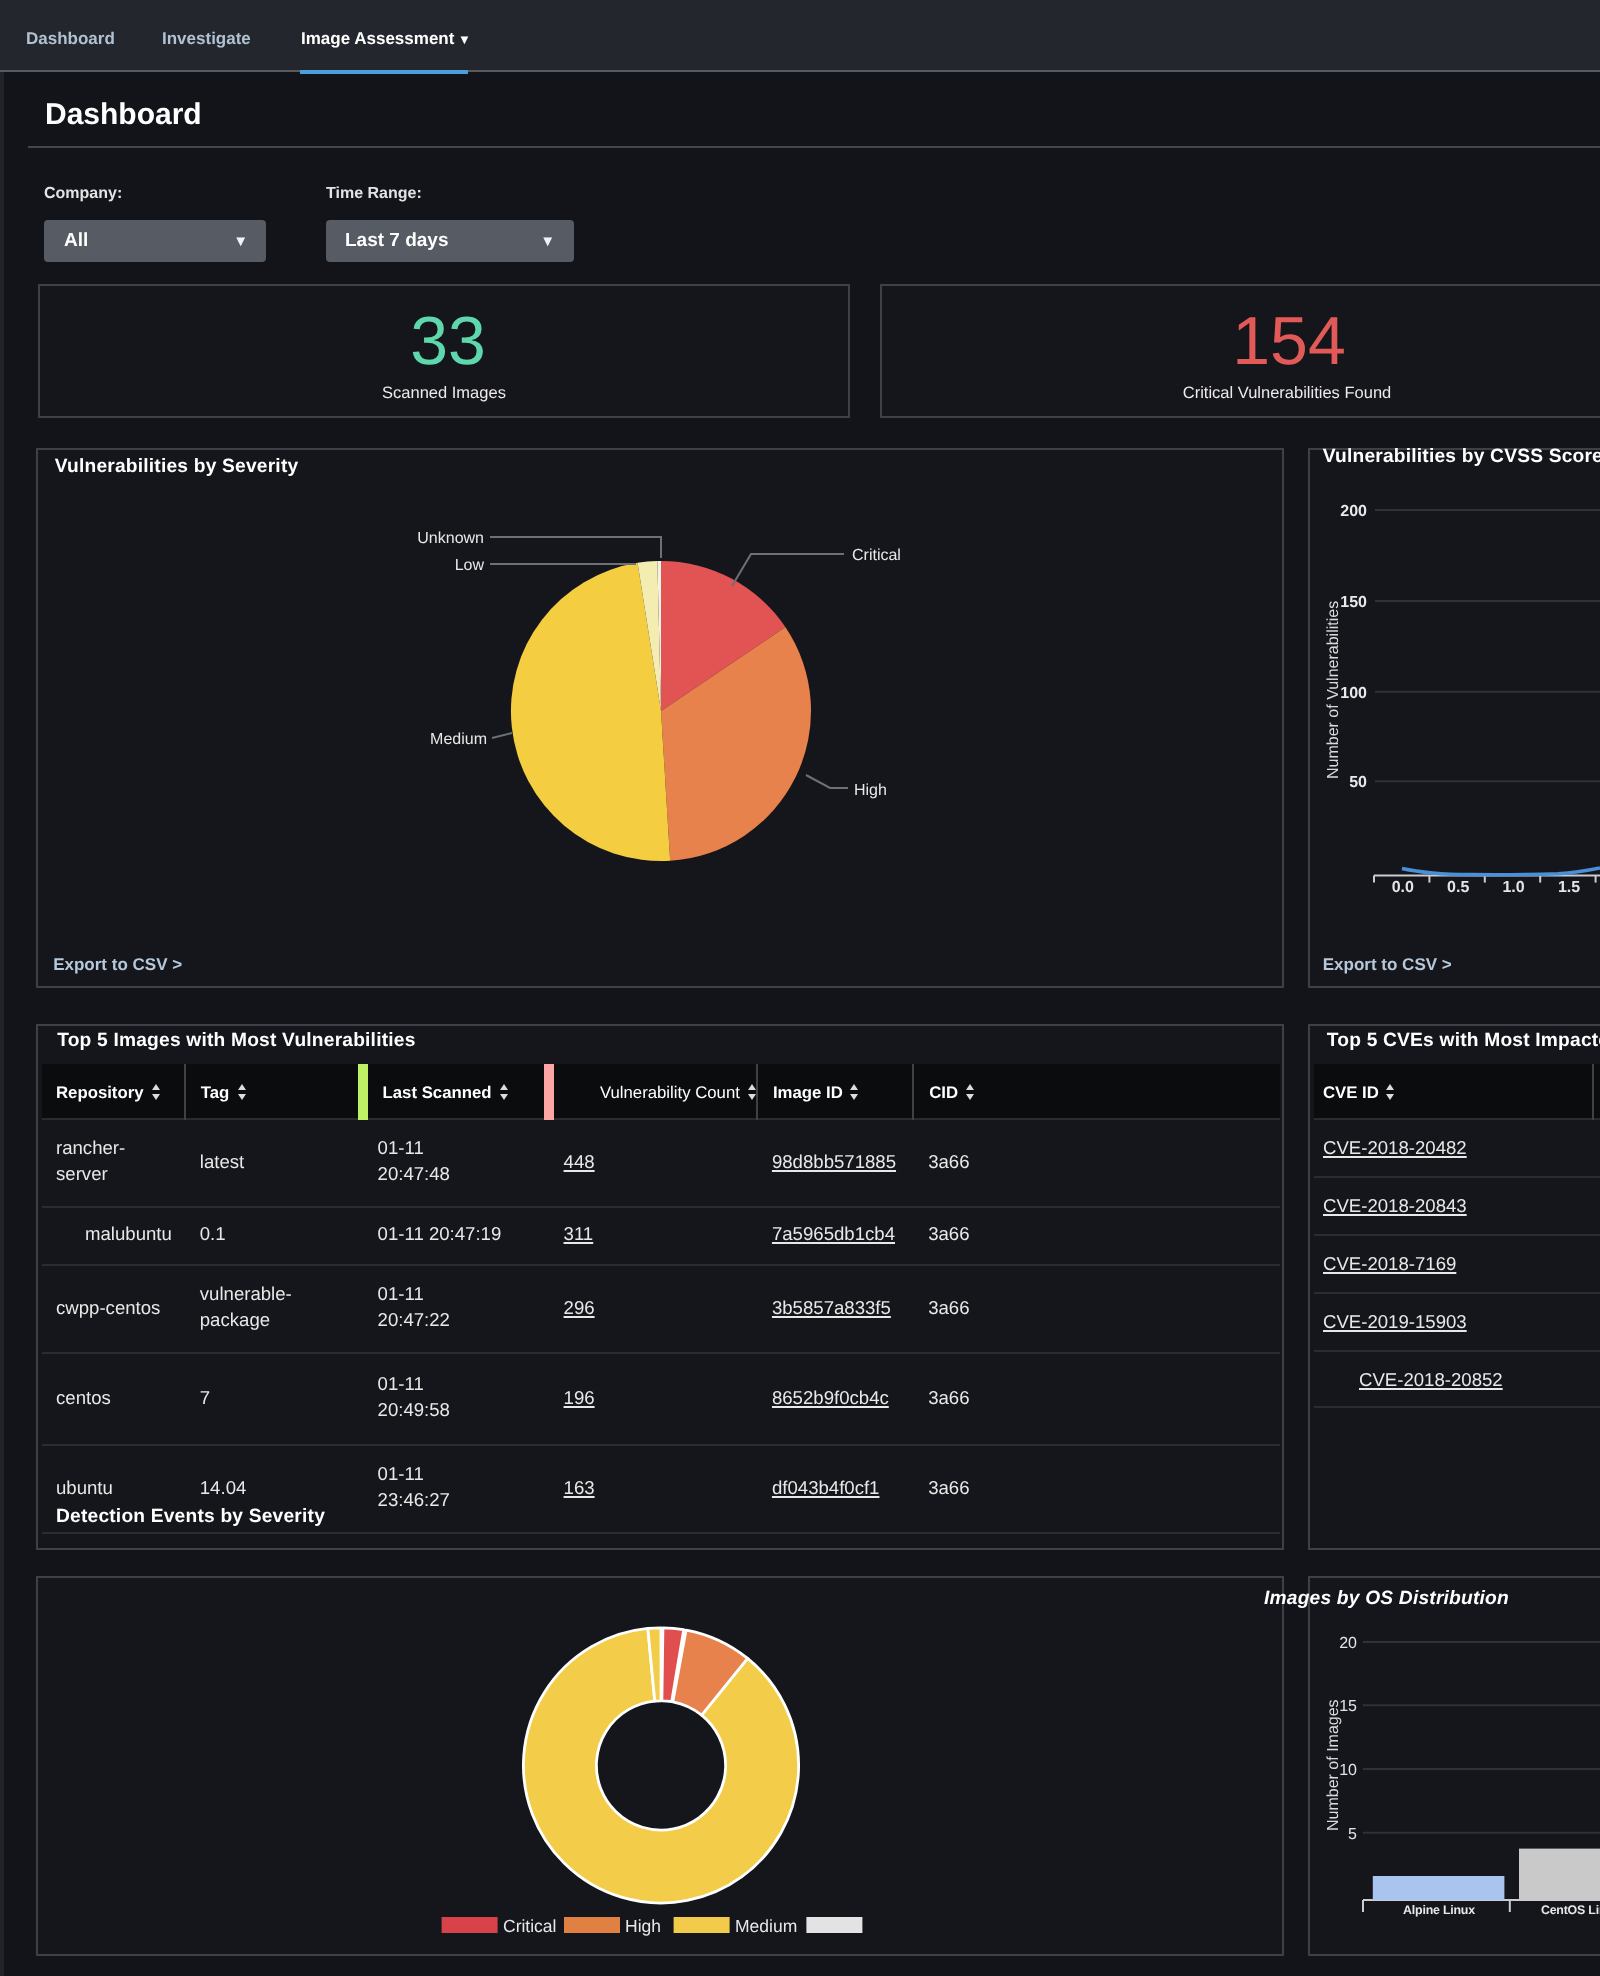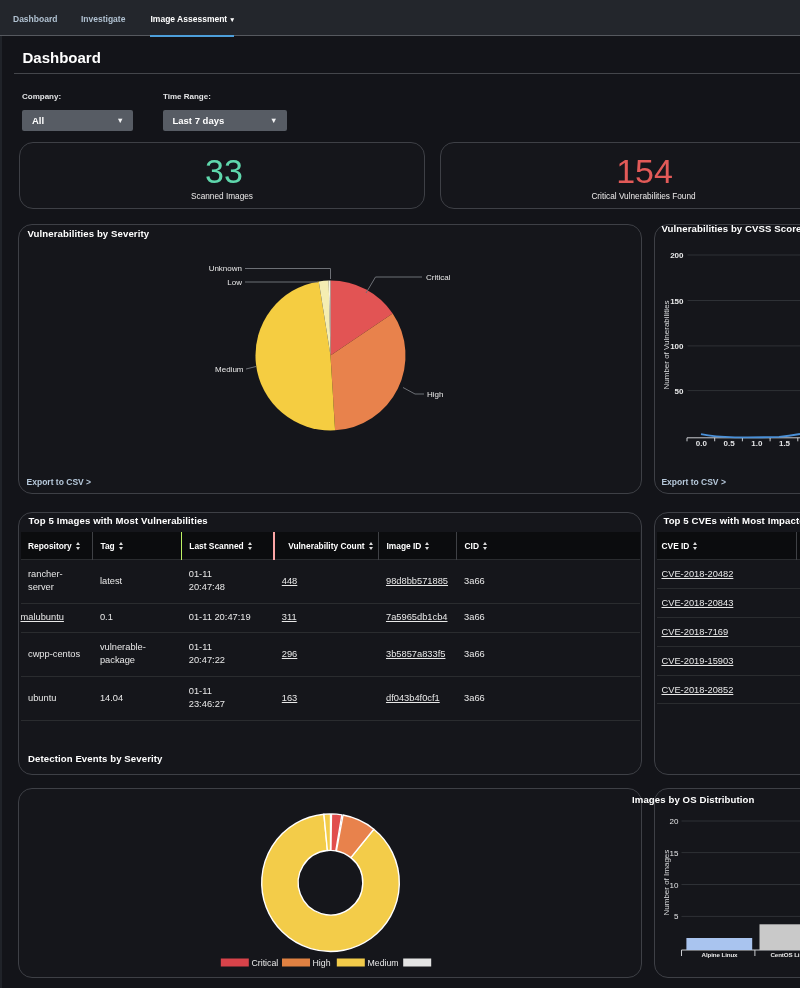--- a/index.html
+++ b/index.html
@@ -1,19 +1,19 @@
 <!DOCTYPE html>
 <html><head>
 <meta charset="utf-8">
 <style>
   * { margin:0; padding:0; box-sizing:border-box; }
   html,body { width:800px; height:988px; overflow:hidden; background:#131419; font-family:"Liberation Sans", sans-serif; }
   #page { position:relative; width:800px; height:988px; overflow:hidden; }
   .abs { position:absolute; }
-  .card { position:absolute; background:#15161b; border:1px solid #3e4046; border-radius:14px; }
+  .card { position:absolute; background:#15161b; border:1px solid #3e4046; border-radius:0; }
   .ctitle { position:absolute; color:#fff; font-size:9.6px; font-weight:bold; letter-spacing:0.1px; white-space:nowrap; }
   .export { position:absolute; color:#b6c8da; font-size:8.5px; font-weight:bold; white-space:nowrap; }
   .sorticon { display:inline-block; vertical-align:-1px; margin-left:4px; }
   .sorticon i { display:block; width:0; height:0; border-left:2.6px solid transparent; border-right:2.6px solid transparent; }
   .sorticon .u { border-bottom:3.2px solid #dcdcdc; margin-bottom:1.4px; }
   .sorticon .d { border-top:3.2px solid #dcdcdc; }
   svg { position:absolute; overflow:visible; }
 </style>
 </head>
 <body>
@@ -107,47 +107,55 @@
           <col style="width:88.9px">
           <col style="width:93px">
           <col style="width:104.2px">
           <col style="width:78.1px">
           <col style="width:183px">
         </colgroup>
         <tbody>
           <tr style="background:#0b0c0e;height:27.5px;border-bottom:1px solid #2a2c2f;">
             <th style="font-size:8.4px;font-weight:bold;text-align:left;padding:0 0 0 7.5px;color:#fff;white-space:nowrap;">Repository<span class="sorticon"><i class="u"></i><i class="d"></i></span></th>
             <th style="font-size:8.4px;font-weight:bold;text-align:left;padding:0 0 0 7.5px;border-left:1px solid #3f4145;color:#fff;white-space:nowrap;">Tag<span class="sorticon"><i class="u"></i><i class="d"></i></span></th>
-            <th style="font-size:8.4px;font-weight:bold;text-align:left;padding:0 0 0 7.5px;border-left:1px solid #bef264;color:#fff;white-space:nowrap;">Last Scanned<span class="sorticon"><i class="u"></i><i class="d"></i></span></th>
-            <th style="font-size:8.4px;font-weight:bold;text-align:center;padding:0 0 0 7.5px;border-left:2px solid #fca5a5;color:#fff;white-space:nowrap;">Vulnerability Count<span class="sorticon"><i class="u"></i><i class="d"></i></span></th>
+            <th style="font-size:8.4px;font-weight:bold;text-align:left;padding:0 0 0 7.5px;border-left:5px solid #bef264;color:#fff;white-space:nowrap;">Last Scanned<span class="sorticon"><i class="u"></i><i class="d"></i></span></th>
+            <th style="font-size:8.4px;font-weight:normal;text-align:right;padding:0 0 0 7.5px;border-left:5px solid #fca5a5;color:#fff;white-space:nowrap;">Vulnerability Count<span class="sorticon"><i class="u"></i><i class="d"></i></span></th>
             <th style="font-size:8.4px;font-weight:bold;text-align:left;padding:0 0 0 7.5px;border-left:1px solid #3f4145;color:#fff;white-space:nowrap;">Image ID<span class="sorticon"><i class="u"></i><i class="d"></i></span></th>
             <th style="font-size:8.4px;font-weight:bold;text-align:left;padding:0 0 0 7.5px;border-left:1px solid #3f4145;color:#fff;white-space:nowrap;">CID<span class="sorticon"><i class="u"></i><i class="d"></i></span></th>
           </tr>
           <tr style="height:43.5px;border-bottom:1px solid #2a2c2f;">
             <td style="padding:0 4px 0 7.5px;line-height:13px;">rancher-<br>server</td>
             <td style="padding:0 4px 0 7.5px;line-height:13px;">latest</td>
             <td style="padding:0 4px 0 7.5px;line-height:13px;">01-11<br>20:47:48</td>
             <td style="padding:0 4px 0 7.5px;line-height:13px;"><u>448</u></td>
             <td style="padding:0 4px 0 7.5px;line-height:13px;"><u>98d8bb571885</u></td>
             <td style="padding:0 4px 0 7.5px;line-height:13px;">3a66</td>
           </tr>
           <tr style="height:29px;border-bottom:1px solid #2a2c2f;">
-            <td style="padding:0 4px 0 0;line-height:13px;text-decoration:underline;">malubuntu</td>
+            <td style="padding:0 4px 0 22px;line-height:13px;">malubuntu</td>
             <td style="padding:0 4px 0 7.5px;line-height:13px;">0.1</td>
             <td style="padding:0 4px 0 7.5px;line-height:13px;">01-11 20:47:19</td>
             <td style="padding:0 4px 0 7.5px;line-height:13px;"><u>311</u></td>
             <td style="padding:0 4px 0 7.5px;line-height:13px;"><u>7a5965db1cb4</u></td>
             <td style="padding:0 4px 0 7.5px;line-height:13px;">3a66</td>
           </tr>
           <tr style="height:44px;border-bottom:1px solid #2a2c2f;">
             <td style="padding:0 4px 0 7.5px;line-height:13px;">cwpp-centos</td>
             <td style="padding:0 4px 0 7.5px;line-height:13px;">vulnerable-<br>package</td>
             <td style="padding:0 4px 0 7.5px;line-height:13px;">01-11<br>20:47:22</td>
             <td style="padding:0 4px 0 7.5px;line-height:13px;"><u>296</u></td>
             <td style="padding:0 4px 0 7.5px;line-height:13px;margin-top:12px;"><u>3b5857a833f5</u></td>
+            <td style="padding:0 4px 0 7.5px;line-height:13px;">3a66</td>
+          </tr>
+          <tr style="height:46px;border-bottom:1px solid #2a2c2f;">
+            <td style="padding:0 4px 0 7.5px;line-height:13px;">centos</td>
+            <td style="padding:0 4px 0 7.5px;line-height:13px;">7</td>
+            <td style="padding:0 4px 0 7.5px;line-height:13px;">01-11<br>20:49:58</td>
+            <td style="padding:0 4px 0 7.5px;line-height:13px;"><u>196</u></td>
+            <td style="padding:0 4px 0 7.5px;line-height:13px;"><u>8652b9f0cb4c</u></td>
             <td style="padding:0 4px 0 7.5px;line-height:13px;">3a66</td>
           </tr>
           <tr style="height:44.5px;border-bottom:1px solid #2a2c2f;">
             <td style="padding:0 4px 0 7.5px;line-height:13px;">ubuntu</td>
             <td style="padding:0 4px 0 7.5px;line-height:13px;margin-top:36px;">14.04</td>
             <td style="padding:0 4px 0 7.5px;line-height:13px;">01-11<br>23:46:27</td>
             <td style="padding:0 4px 0 7.5px;line-height:13px;"><u>163</u></td>
             <td style="padding:0 4px 0 7.5px;line-height:13px;"><u>df043b4f0cf1</u></td>
             <td style="padding:0 4px 0 7.5px;line-height:13px;">3a66</td>
           </tr>
@@ -178,21 +186,21 @@
           </tr>
           <tr style="height:28.9px;border-bottom:1px solid #2a2c2f;">
             <td style="padding-left:5px;"><u>CVE-2018-7169</u></td>
             <td></td>
           </tr>
           <tr style="height:28.9px;border-bottom:1px solid #2a2c2f;">
             <td style="padding-left:5px;"><u>CVE-2019-15903</u></td>
             <td></td>
           </tr>
           <tr style="height:28.9px;border-bottom:1px solid #2a2c2f;">
-            <td style="padding-left:5px;"><u>CVE-2018-20852</u></td>
+            <td style="padding-left:23px;"><u>CVE-2018-20852</u></td>
             <td></td>
           </tr>
         </tbody>
       </table>
   </div>
 
   <div class="card" style="left:18px;top:788px;width:624px;height:189.5px;"></div>
   <div class="ctitle" style="left:28px;top:753px;">Detection Events by Severity</div>
   <svg style="left:0;top:0;" width="800" height="988">
 <path d="M 373.8 829.23 A 68.8 68.8 0 1 1 323.91 814.22 L 327.4 850.55 A 32.3 32.3 0 1 0 350.83 857.6 Z" fill="#f3cc49" stroke="#fff" stroke-width="1.4" stroke-linejoin="round"></path>
@@ -202,21 +210,21 @@
 <rect x="220.8" y="958.5" width="28" height="8" fill="#d8434a"></rect>
 <text x="251.5" y="965.8" fill="#e8e8e8" font-size="8.75px" font-family="Liberation Sans, sans-serif">Critical</text>
 <rect x="282" y="958.5" width="28" height="8" fill="#e08142"></rect>
 <text x="312.5" y="965.8" fill="#e8e8e8" font-size="8.75px" font-family="Liberation Sans, sans-serif">High</text>
 <rect x="336.8" y="958.5" width="28" height="8" fill="#f2cb4a"></rect>
 <text x="367.5" y="965.8" fill="#e8e8e8" font-size="8.75px" font-family="Liberation Sans, sans-serif">Medium</text>
 <rect x="403.2" y="958.5" width="28" height="8" fill="#e3e3e3"></rect>
   </svg>
 
   <div class="card" style="left:654px;top:788px;width:624px;height:189.5px;"></div>
-  <div class="ctitle" style="left:632px;top:794px;">Images by OS Distribution</div>
+  <div class="ctitle" style="left:632px;top:794px;font-style:italic;">Images by OS Distribution</div>
   <svg style="left:0;top:0;" width="800" height="988">
 <line x1="681.5" y1="821" x2="800" y2="821" stroke="#2e3136" stroke-width="1"></line>
 <text x="678.5" y="824" fill="#e3e4e6" font-size="8px" text-anchor="end" font-family="Liberation Sans, sans-serif">20</text>
 <line x1="681.5" y1="852.6" x2="800" y2="852.6" stroke="#2e3136" stroke-width="1"></line>
 <text x="678.5" y="855.6" fill="#e3e4e6" font-size="8px" text-anchor="end" font-family="Liberation Sans, sans-serif">15</text>
 <line x1="681.5" y1="884.5" x2="800" y2="884.5" stroke="#2e3136" stroke-width="1"></line>
 <text x="678.5" y="887.5" fill="#e3e4e6" font-size="8px" text-anchor="end" font-family="Liberation Sans, sans-serif">10</text>
 <line x1="681.5" y1="916.4" x2="800" y2="916.4" stroke="#2e3136" stroke-width="1"></line>
 <text x="678.5" y="919.4" fill="#e3e4e6" font-size="8px" text-anchor="end" font-family="Liberation Sans, sans-serif">5</text>
 <line x1="681.5" y1="950" x2="800" y2="950" stroke="#caccd0" stroke-width="1"></line>

